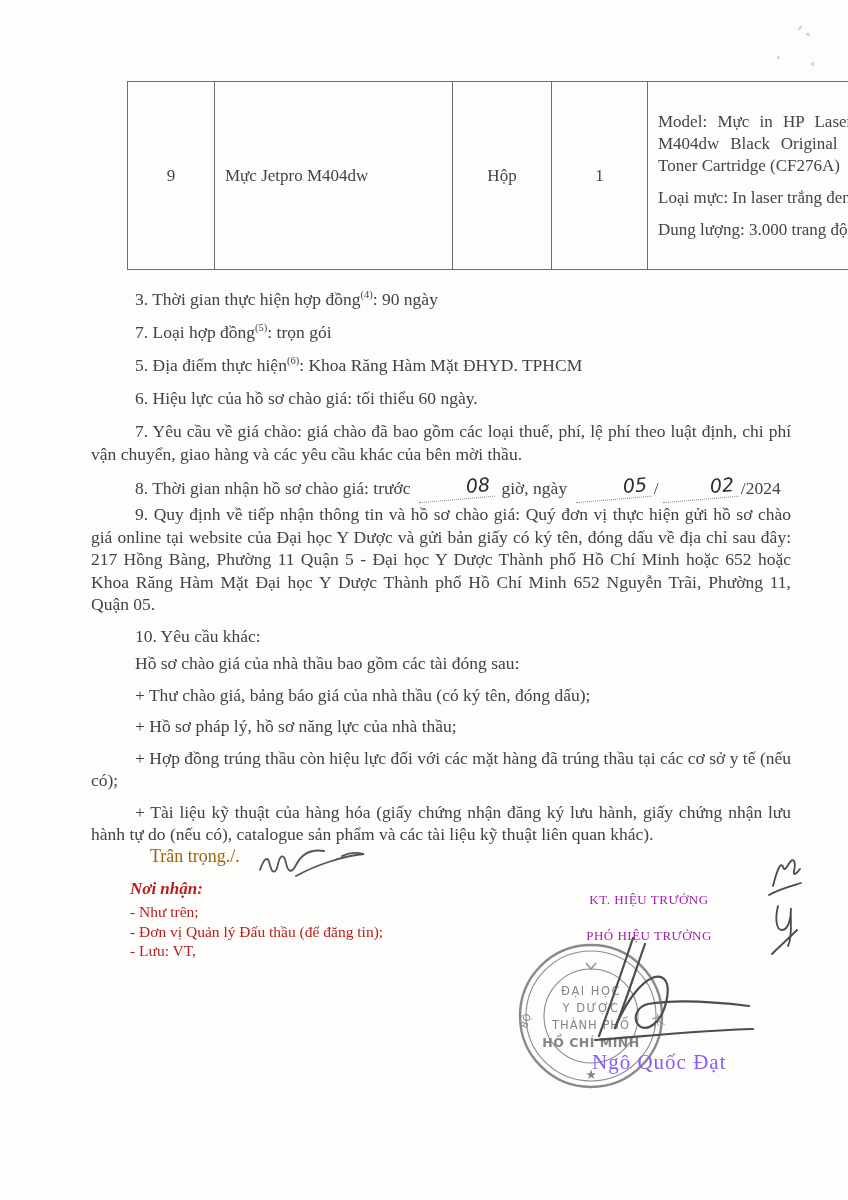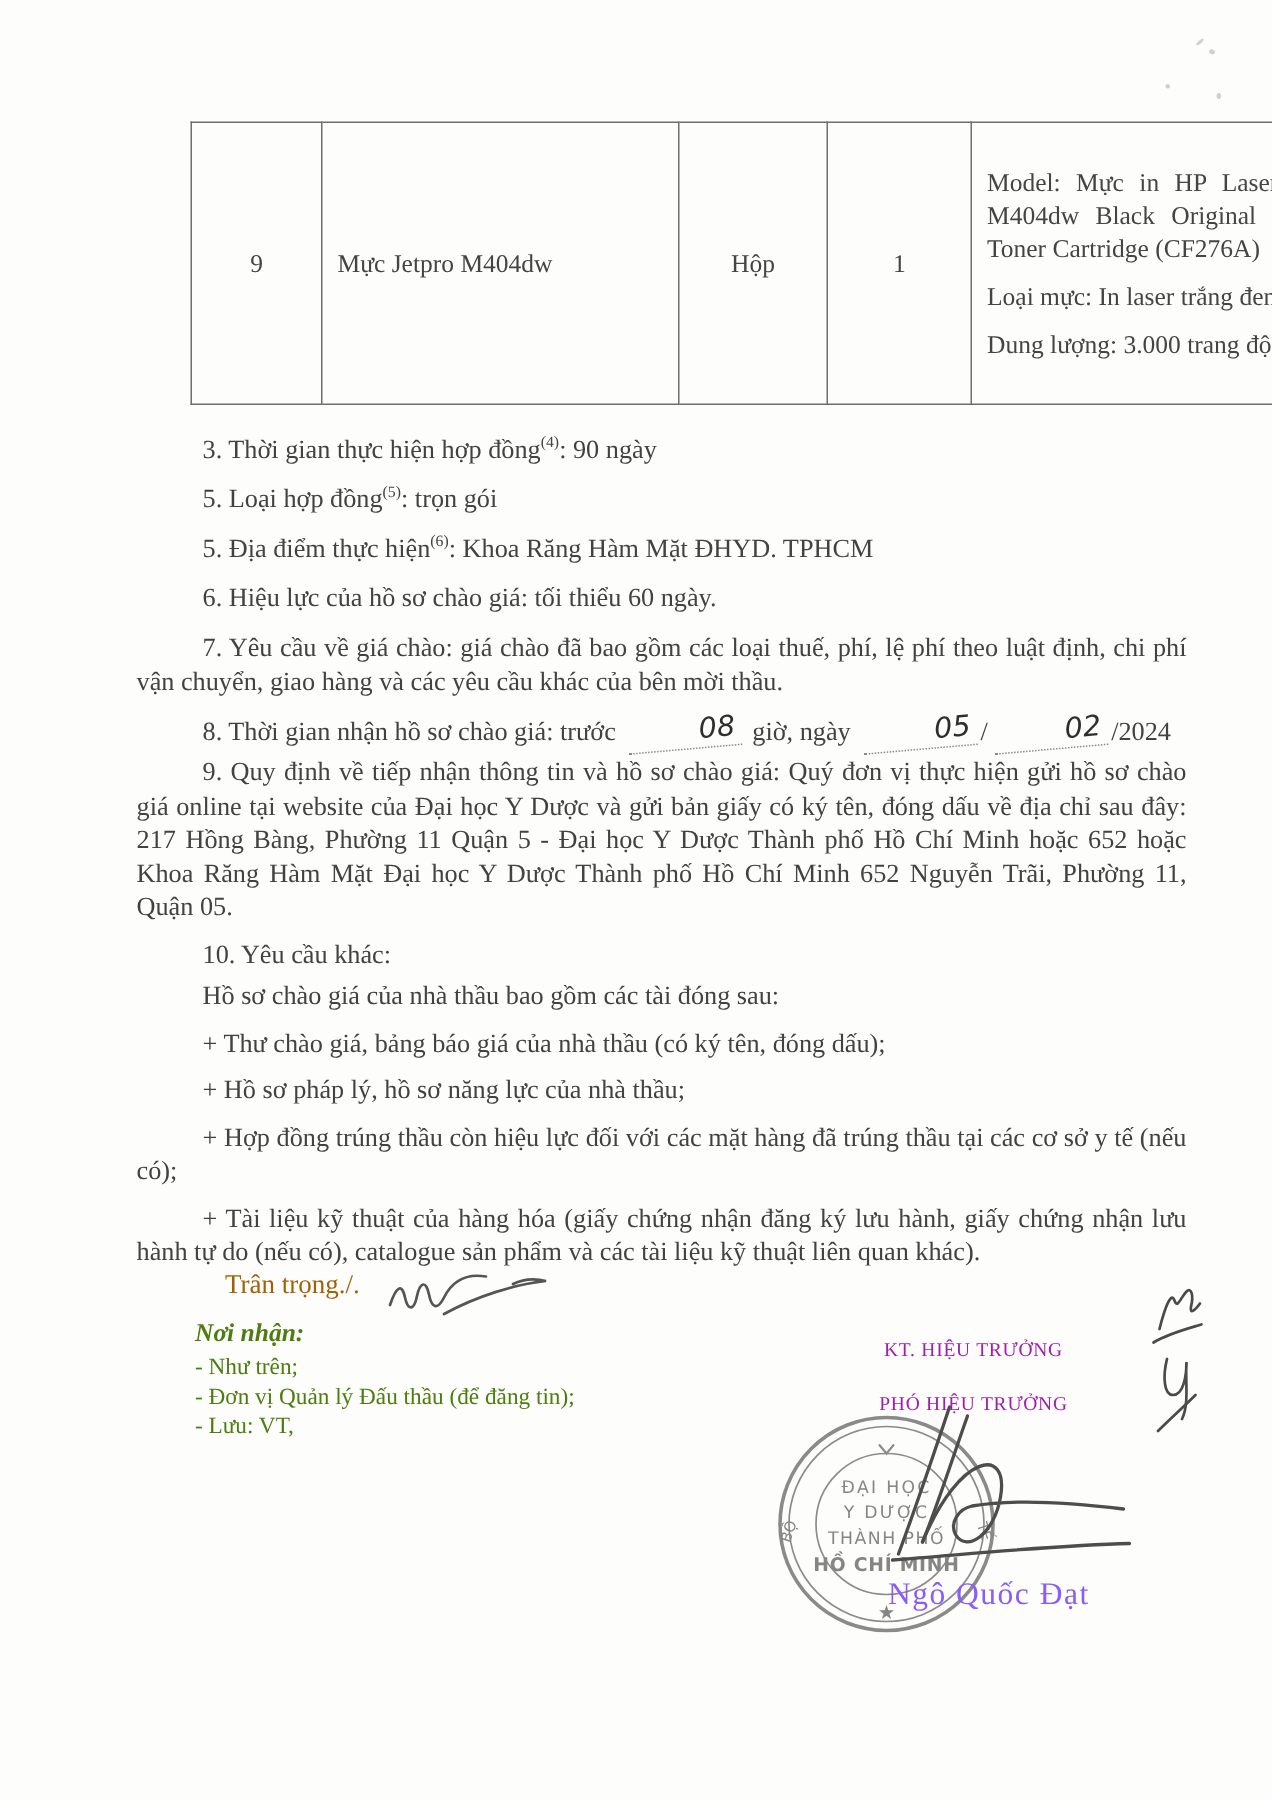--- a/index.html
+++ b/index.html
@@ -39,21 +39,21 @@
   .hw{
     font-family:"DejaVu Sans",sans-serif; font-style:italic;
     font-size:19px; color:#2e2e2e; display:inline-block;
     transform:rotate(-5deg); padding:0 4px;
     border-bottom:1.5px dotted #8a8a8a; margin:0 3px;
   }
   .closing{
     position:absolute; left:150px; top:846px; font-size:18px; color:#a16207; margin:0;
   }
   
-  .recipients{position:absolute; left:130px; top:879px; font-size:15.5px; color:#4d7c0f;}
+  .recipients{position:absolute; left:130px; top:879px; font-size:15.5px; color:#b91c1c;}
   .rcpt-title{font-weight:bold; font-style:italic; font-size:17px; margin-bottom:3px;}
   .rcpt-line{line-height:19.5px;}
   .sig-titles{
     position:absolute; left:528px; top:882px; width:242px; text-align:center;
     font-weight:normal; font-size:13px; color:#a21caf; letter-spacing:0.5px;
   }
   .sig-titles div{line-height:36px;}
   .signer{
     position:absolute; left:592px; top:1050px; font-size:21px;
     color:#8b5cf6; letter-spacing:1px;
@@ -83,21 +83,21 @@
         <p class="just">Model: Mực in HP LaserJet Pro M404dw Black Original LaserJet Toner Cartridge (CF276A)</p>
         <p>Loại mực: In laser trắng đen</p>
         <p>Dung lượng: 3.000 trang độ phủ 5%</p>
       </td>
     </tr>
   </tbody>
     </table>
 
   <div class="block block-a">
     <p class="clause"><span>3. Thời gian thực hiện hợp đồng</span><sup>(4)</sup><span>: 90 ngày</span></p>
-    <p class="clause"><span>5. Loại hợp đồng</span><sup>(5)</sup><span>: trọn gói</span></p>
+    <p class="clause"><span>7. Loại hợp đồng</span><sup>(5)</sup><span>: trọn gói</span></p>
     <p class="clause"><span>5. Địa điểm thực hiện</span><sup>(6)</sup><span>: Khoa Răng Hàm Mặt ĐHYD. TPHCM</span></p>
     <p class="clause">6. Hiệu lực của hồ sơ chào giá: tối thiểu 60 ngày.</p>
     <p class="clause just">7. Yêu cầu về giá chào: giá chào đã bao gồm các loại thuế, phí, lệ phí theo luật định, chi phí vận chuyển, giao hàng và các yêu cầu khác của bên mời thầu.</p>
     <p class="clause"><span>8. Thời gian nhận hồ sơ chào giá: trước </span><span class="hw">08</span><span> giờ, ngày </span><span class="hw">05</span><span>/</span><span class="hw">02</span><span>/2024</span></p>
   </div>
 
   <div class="block block-b">
     <p class="clause just">9. Quy định về tiếp nhận thông tin và hồ sơ chào giá: Quý đơn vị thực hiện gửi hồ sơ chào giá online tại website của Đại học Y Dược và gửi bản giấy có ký tên, đóng dấu về địa chỉ sau đây: 217 Hồng Bàng, Phường 11 Quận 5 - Đại học Y Dược Thành phố Hồ Chí Minh hoặc 652 hoặc Khoa Răng Hàm Mặt Đại học Y Dược Thành phố Hồ Chí Minh 652 Nguyễn Trãi, Phường 11, Quận 05.</p>
     <p class="clause">10. Yêu cầu khác:</p>
   </div>

